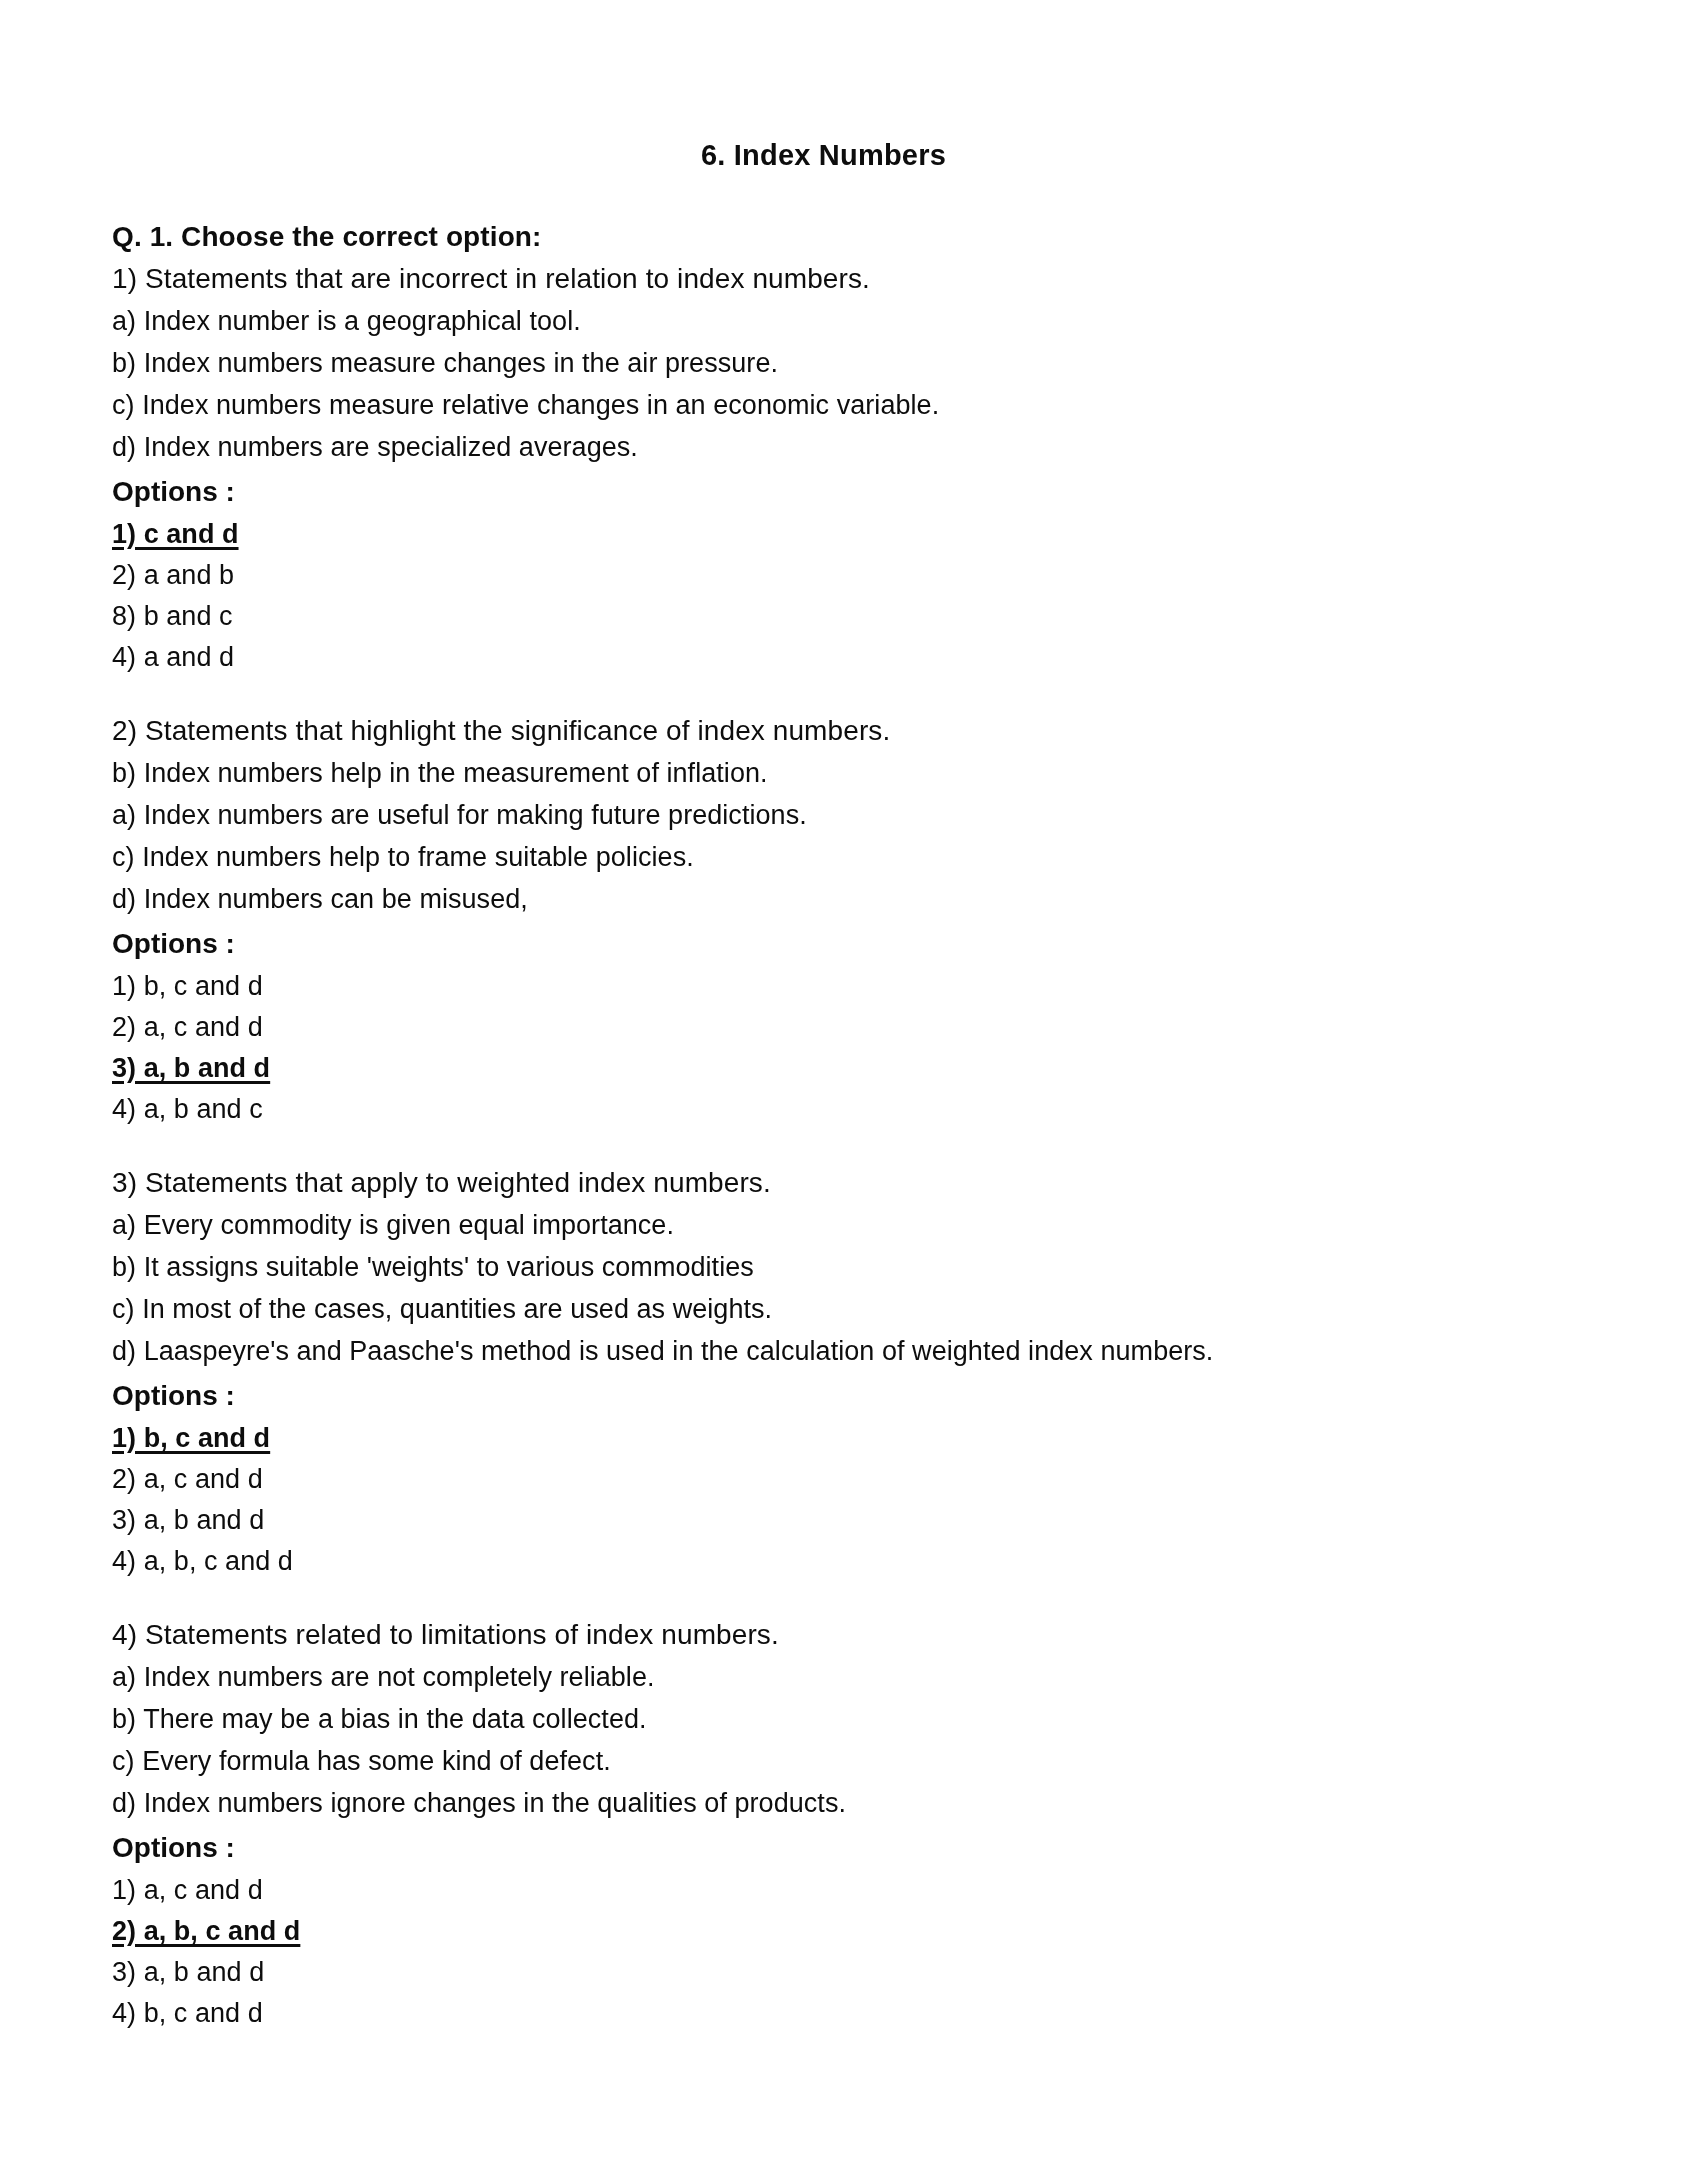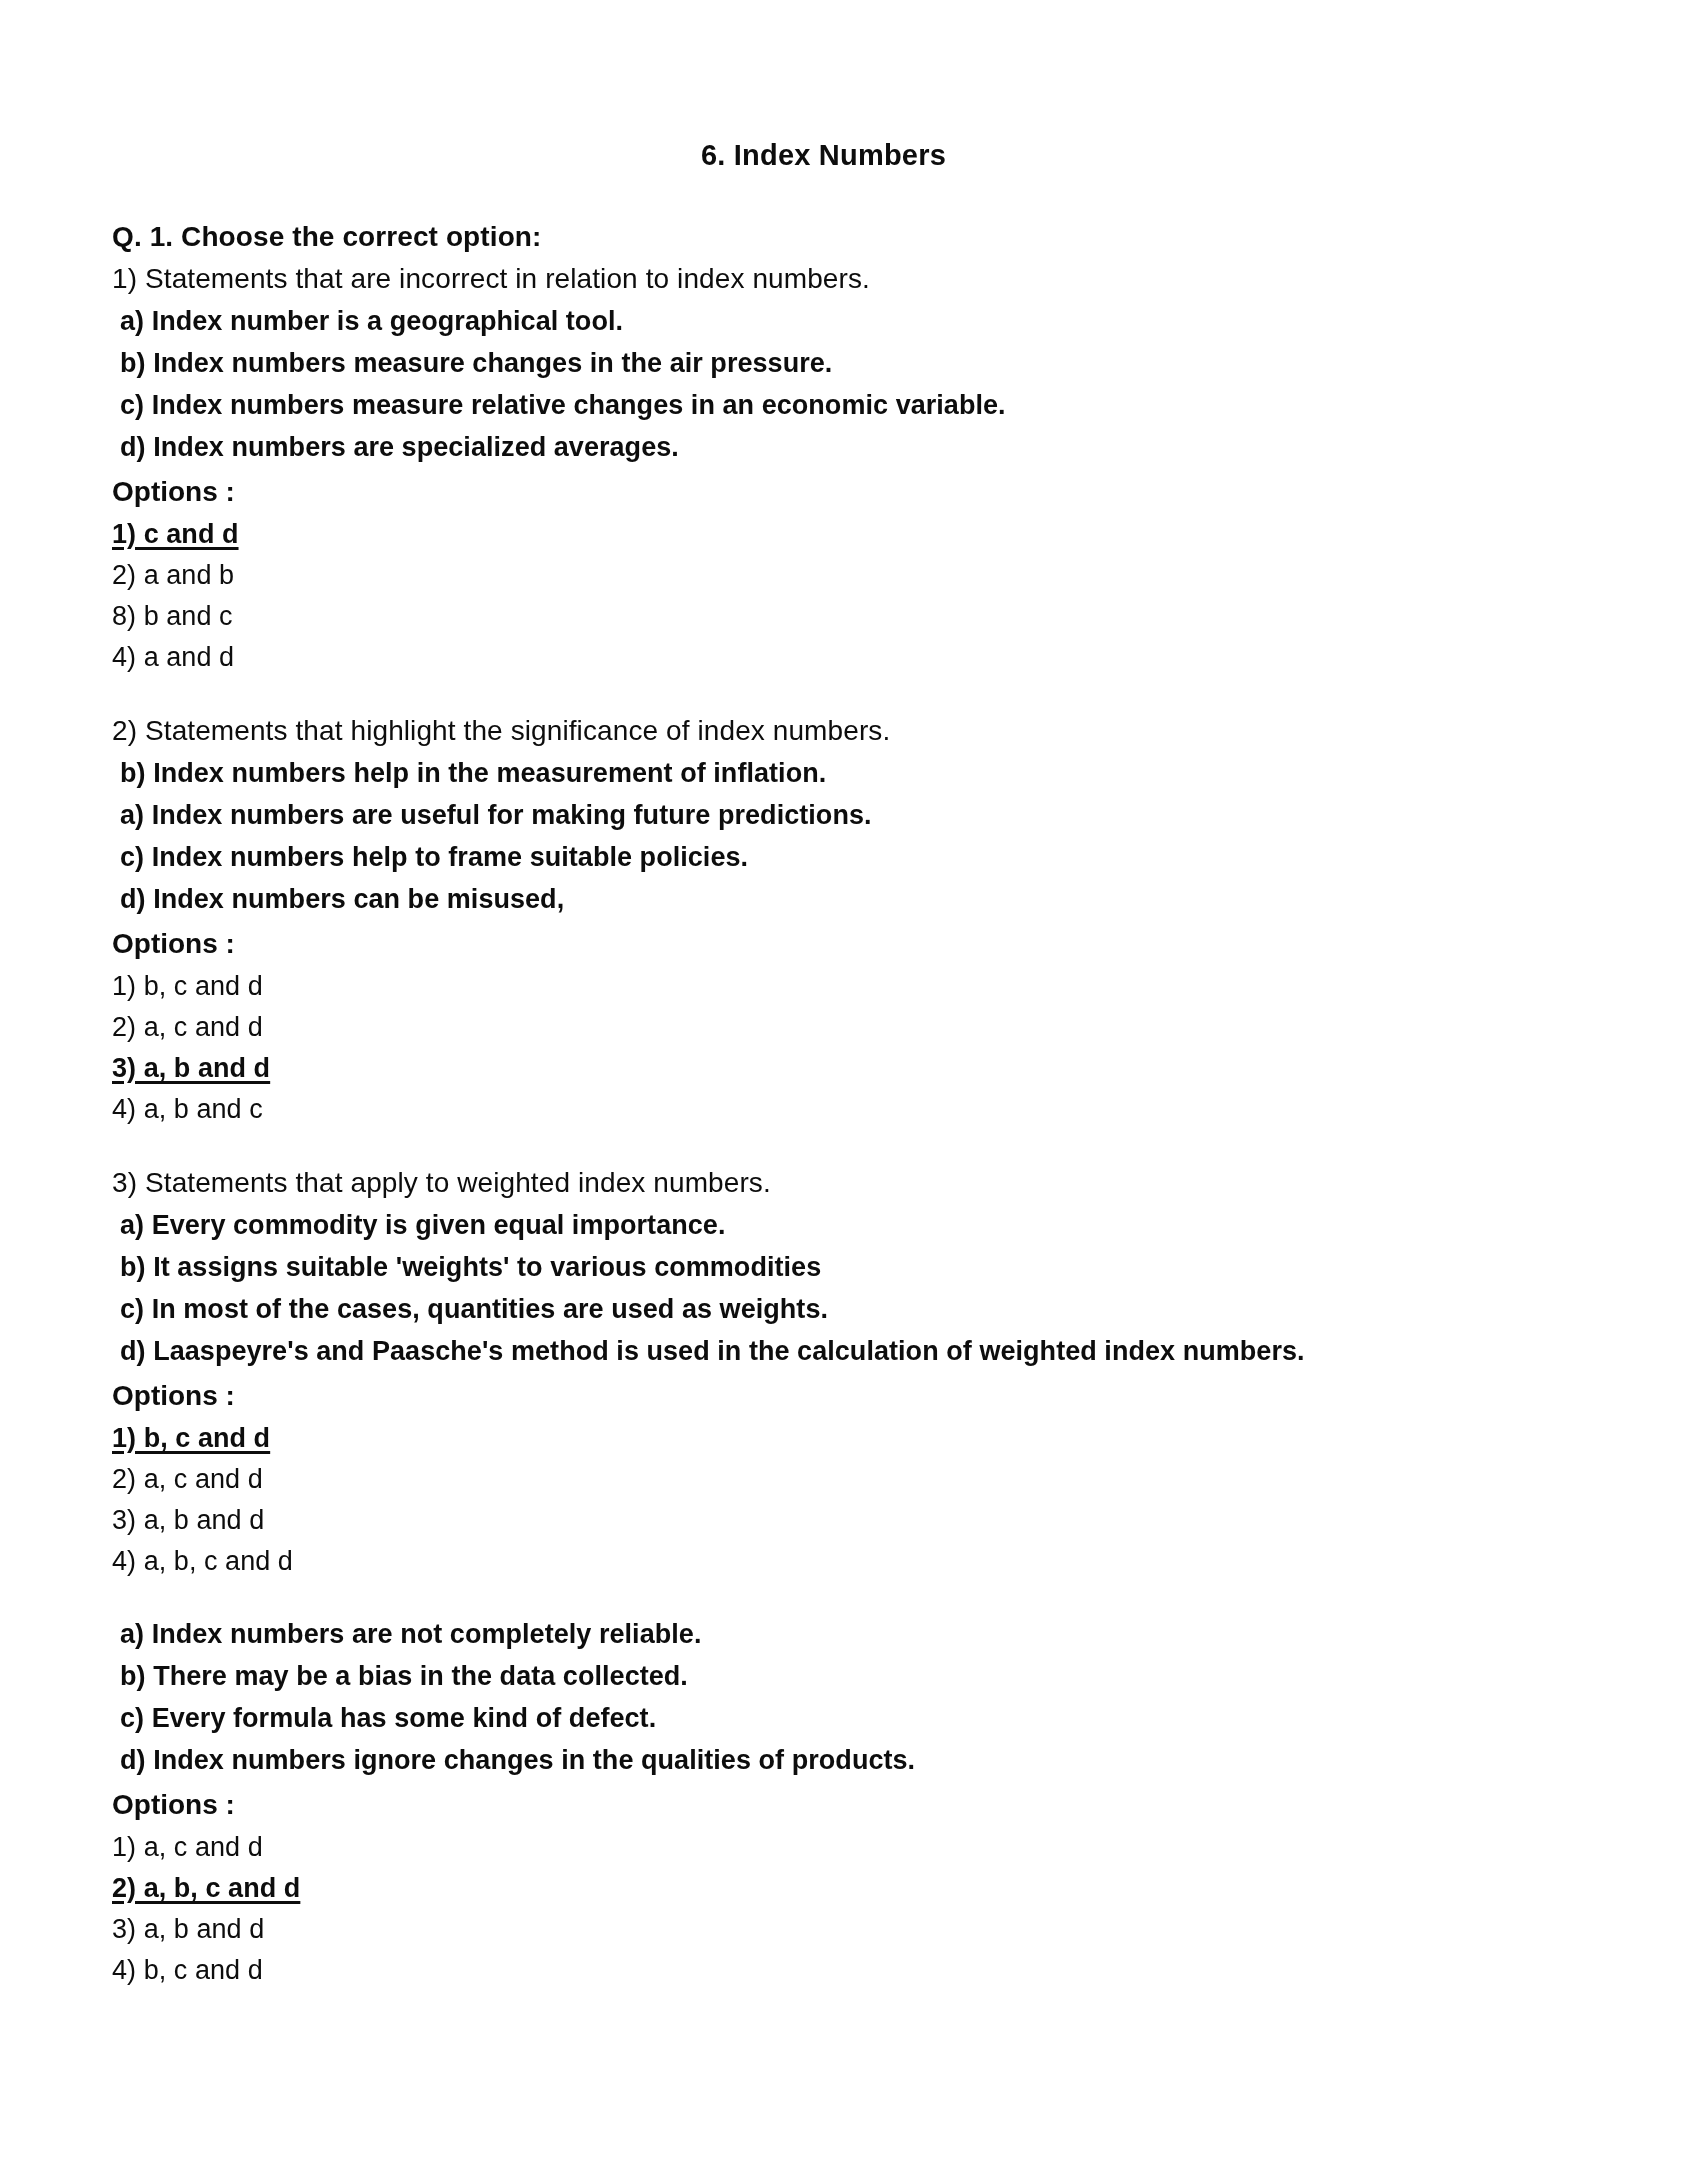--- a/index.html
+++ b/index.html
@@ -53,23 +53,23 @@
   }
   .q-head {
     font-size: 28px;
     font-weight: normal;
     line-height: 1.0;
     margin: 0 0 15px 0;
     letter-spacing: 0.1px;
   }
   .stmt {
     font-size: 27px;
-    font-weight: bold;
+    font-weight: normal;
     line-height: 1.0;
-    margin: 0 0 15px 8px;
+    margin: 0 0 15px 0;
     letter-spacing: 0.05px;
   }
   .opt-label {
     font-size: 28px;
     font-weight: bold;
     line-height: 1.0;
     margin: 17px 0 15px 0;
   }
   .opt {
     font-size: 27px;
@@ -131,20 +131,21 @@
       <div class="stmt">c) In most of the cases, quantities are used as weights.</div>
       <div class="stmt">d) Laaspeyre's and Paasche's method is used in the calculation of weighted index numbers.</div>
       <div class="opt-label">Options :</div>
       <div class="opt answer">1) b, c and d </div>
       <div class="opt">2) a, c and d</div>
       <div class="opt">3) a, b and d</div>
       <div class="opt">4) a, b, c and d</div>
     </section>
 
     <section class="block">
+      <div class="q-head">4) Statements related to limitations of index numbers.</div>
       <div class="stmt">a) Index numbers are not completely reliable.</div>
       <div class="stmt">b) There may be a bias in the data collected.</div>
       <div class="stmt">c) Every formula has some kind of defect.</div>
       <div class="stmt">d) Index numbers ignore changes in the qualities of products.</div>
       <div class="opt-label">Options :</div>
       <div class="opt">1) a, c and d</div>
       <div class="opt answer">2) a, b, c and d</div>
       <div class="opt">3) a, b and d</div>
       <div class="opt">4) b, c and d</div>
     </section>

